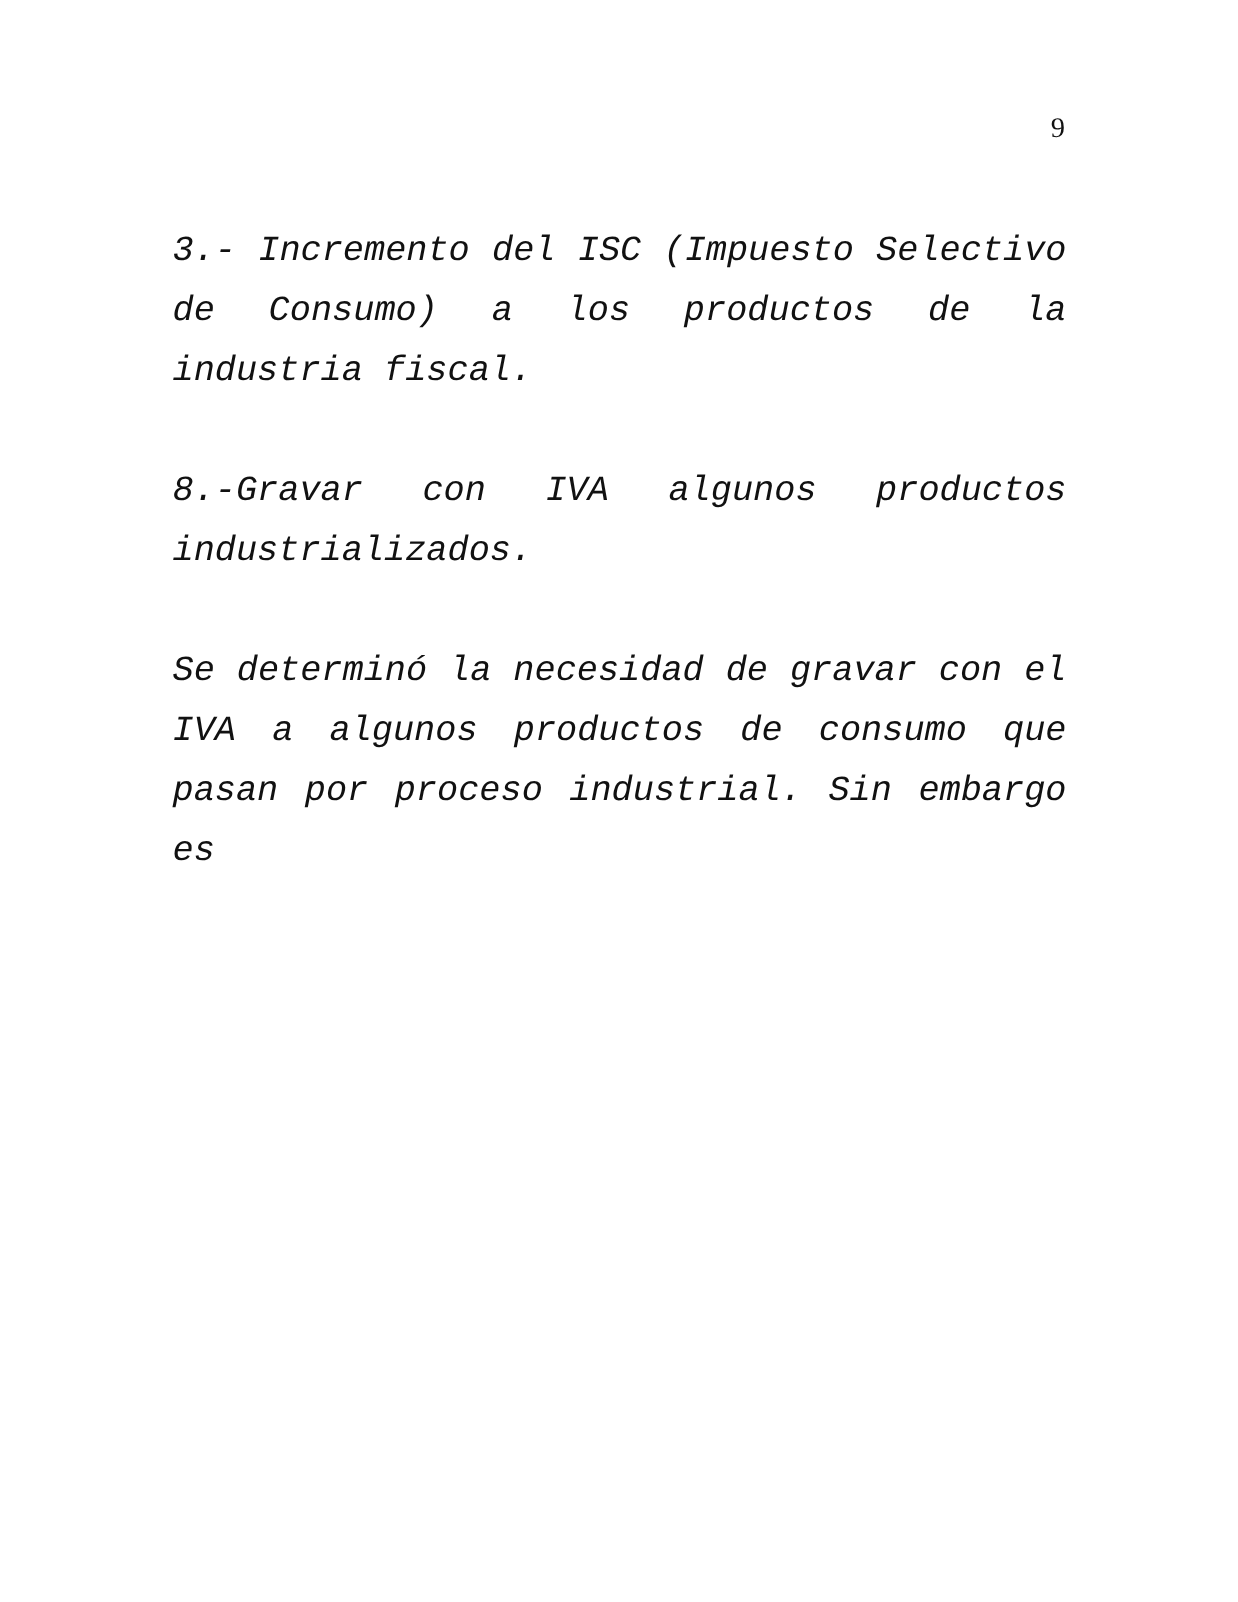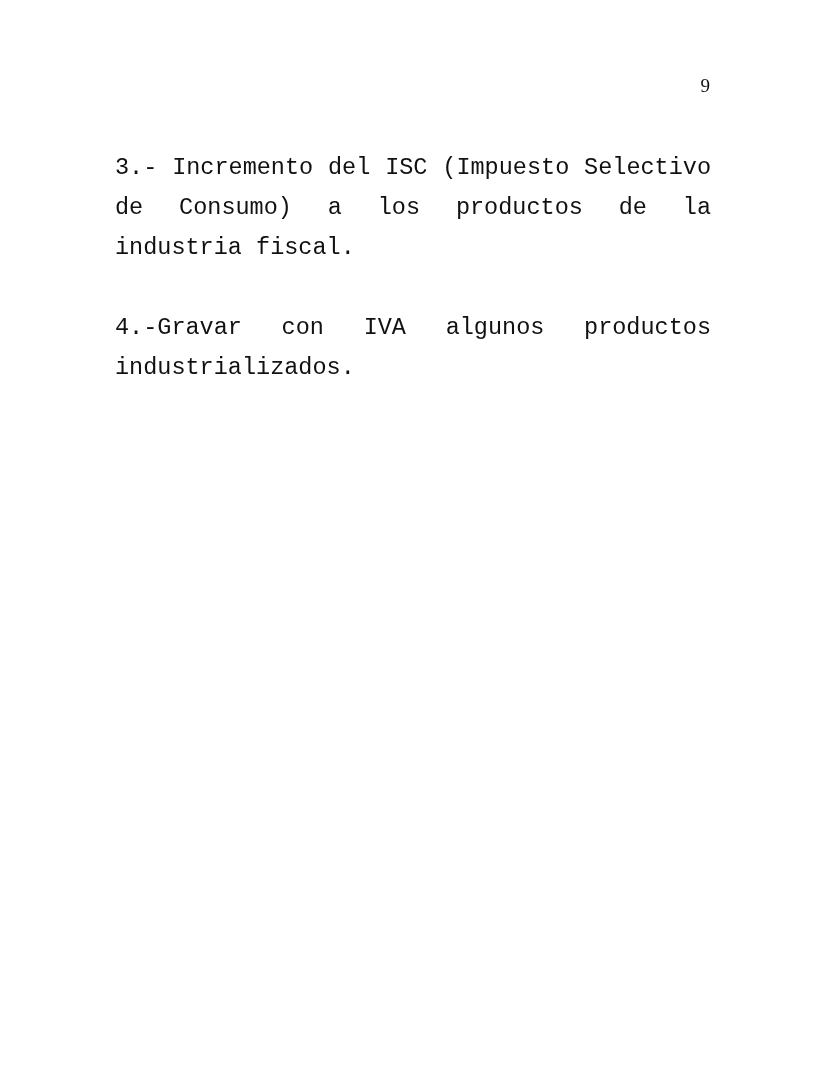--- a/index.html
+++ b/index.html
@@ -31,20 +31,21 @@
     font-size: 19px;
     line-height: 22px;
     color: #111111;
   }
 
   .body-text {
     position: absolute;
     top: 148px;
     left: 115px;
     width: 596px;
+    font-style: italic;
   }
 
   .para {
     font-size: 23.5px;
     line-height: 40px;
     text-align: justify;
     text-justify: inter-word;
     margin: 0 0 40px 0;
     letter-spacing: 0;
     word-spacing: 0;
@@ -67,18 +68,19 @@
 <div class="page">
 
   <div class="page-number">9</div>
 
   <div class="body-text">
 
     <p class="para">3.- Incremento del ISC (Impuesto Selectivo de Consumo) a los productos de la industria fiscal.</p>
 
 
 
-    <p class="para">4.-Gravar con IVA algunos productos industrializados.</p>
+    <p class="para">8.-Gravar con IVA algunos productos industrializados.</p>
 
+    <p class="para justify-all">Se determinó la necesidad de gravar con el IVA a algunos productos de consumo que pasan por proceso industrial. Sin embargo es</p>
 
   </div>
 
 </div>
 
 </body></html>

